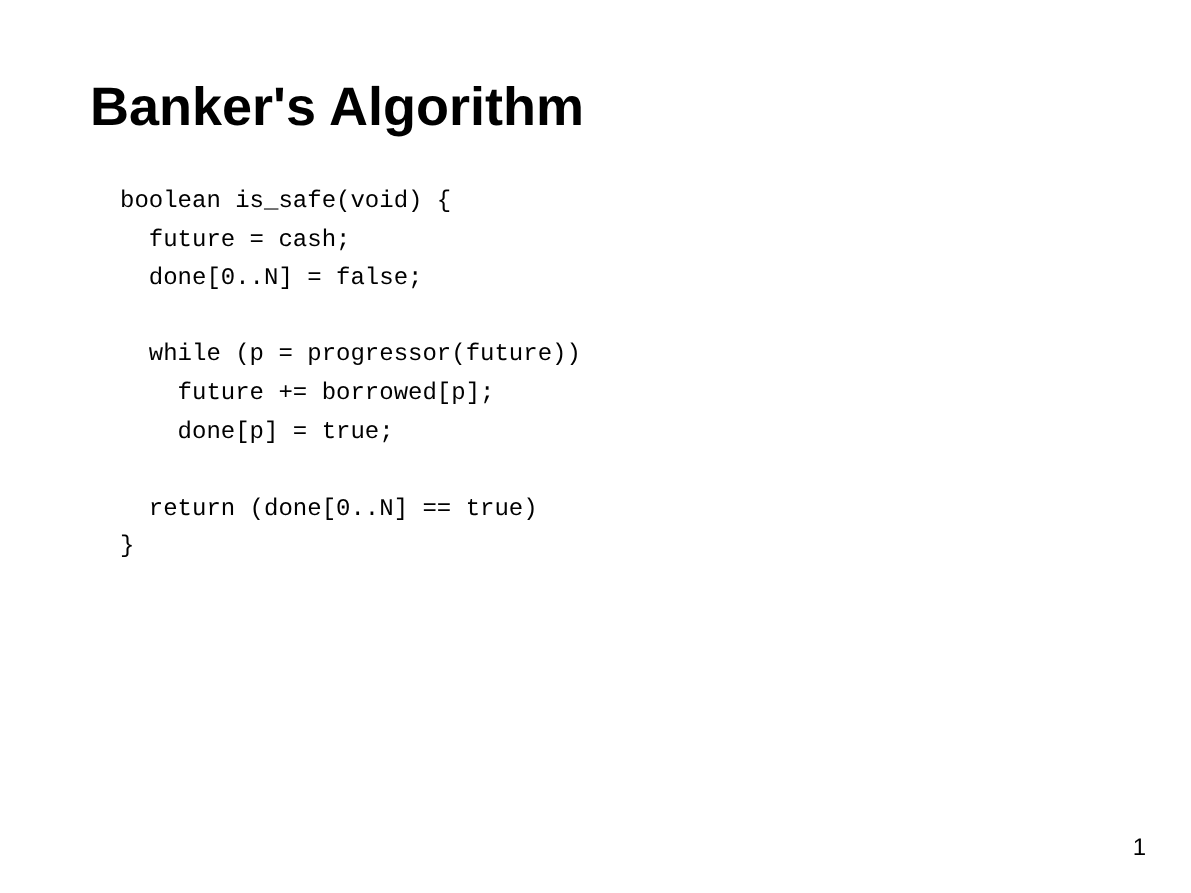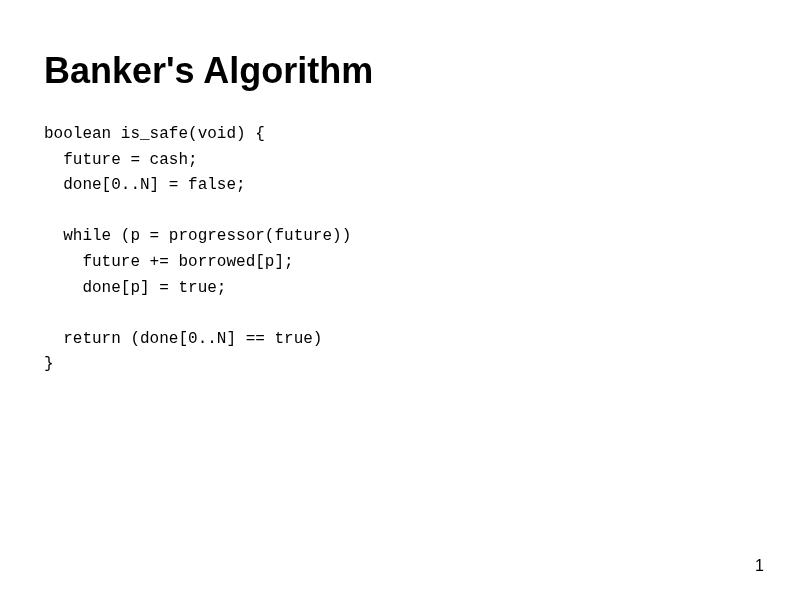--- a/index.html
+++ b/index.html
@@ -15,38 +15,39 @@
       font-family: Arial, Helvetica, sans-serif;
       position: relative;
       overflow: hidden;
     }
 
     .slide-container {
       width: 794px;
       height: 595px;
       background: #ffffff;
       position: relative;
-      padding: 40px 44px;
+      padding: 40px 60px;
     }
 
     .slide-title {
       font-family: Arial, Helvetica, sans-serif;
       font-size: 36px;
       font-weight: bold;
       color: #000000;
       margin-bottom: 30px;
       margin-top: 10px;
     }
 
     .code-block {
       font-family: 'Courier New', Courier, monospace;
       font-size: 16px;
       color: #000000;
       line-height: 1.6;
       white-space: pre;
+      margin-left: 20px;
     }
 
     .page-number {
       position: absolute;
       bottom: 20px;
       right: 30px;
       font-family: Arial, Helvetica, sans-serif;
       font-size: 16px;
       color: #000000;
     }

